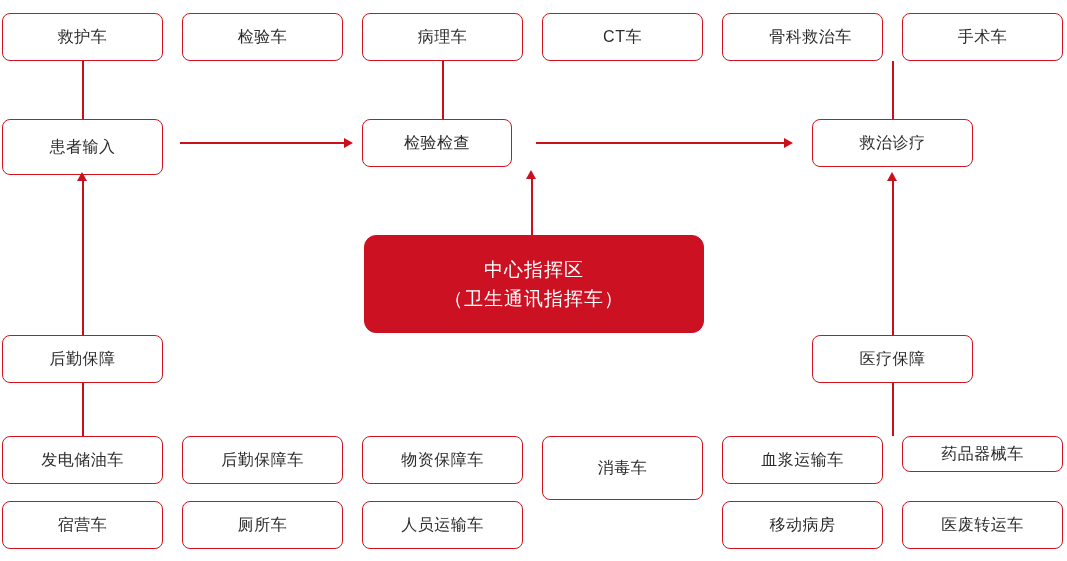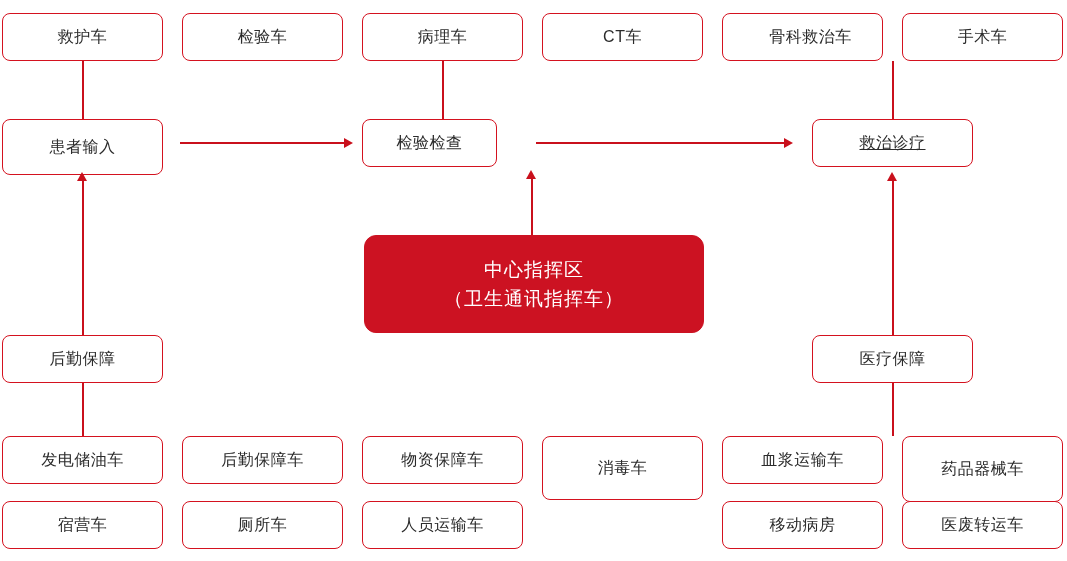--- a/index.html
+++ b/index.html
@@ -90,24 +90,24 @@
     <span>手术车</span>
   </div>
 
   <div class="conn v" style="left:82px; top:61px; height:58px;"></div>
   <div class="conn v" style="left:442px; top:61px; height:58px;"></div>
   <div class="conn v" style="left:892px; top:61px; height:58px;"></div>
 
   <div class="node" style="left:2px; top:119px; width:161px; height:56px;">
     <span>患者输入</span>
   </div>
-  <div class="node" style="left:362px; top:119px; width:135px; height:48px;">
+  <div class="node" style="left:362px; top:119px; width:150px; height:48px;">
     <span>检验检查</span>
   </div>
-  <div class="node" style="left:812px; top:119px; width:161px; height:48px;text-decoration:underline;">
+  <div class="node" style="left:812px; top:119px; width:161px; height:48px;">
     <span>救治诊疗</span>
   </div>
 
   <div class="conn h" style="left:180px; top:142px; width:166px;"></div>
   <div class="arrow right" style="left:344px; top:138px;"></div>
 
   <div class="conn h" style="left:536px; top:142px; width:250px;"></div>
   <div class="arrow right" style="left:784px; top:138px;"></div>
 
   <div class="conn v" style="left:531px; top:178px; height:57px;"></div>
@@ -144,21 +144,21 @@
   </div>
   <div class="node" style="left:362px; top:436px; width:161px; height:48px;">
     <span>物资保障车</span>
   </div>
   <div class="node" style="left:542px; top:436px; width:161px; height:64px;">
     <span>消毒车</span>
   </div>
   <div class="node" style="left:722px; top:436px; width:161px; height:48px;">
     <span>血浆运输车</span>
   </div>
-  <div class="node" style="left:902px; top:436px; width:161px; height:66px;align-items:center;">
+  <div class="node" style="left:902px; top:436px; width:161px; height:36px;align-items:center;">
     <span>药品器械车</span>
   </div>
 
   <div class="node" style="left:2px; top:501px; width:161px; height:48px;">
     <span>宿营车</span>
   </div>
   <div class="node" style="left:182px; top:501px; width:161px; height:48px;align-items:center;">
     <span>厕所车</span>
   </div>
   <div class="node" style="left:362px; top:501px; width:161px; height:48px;">

